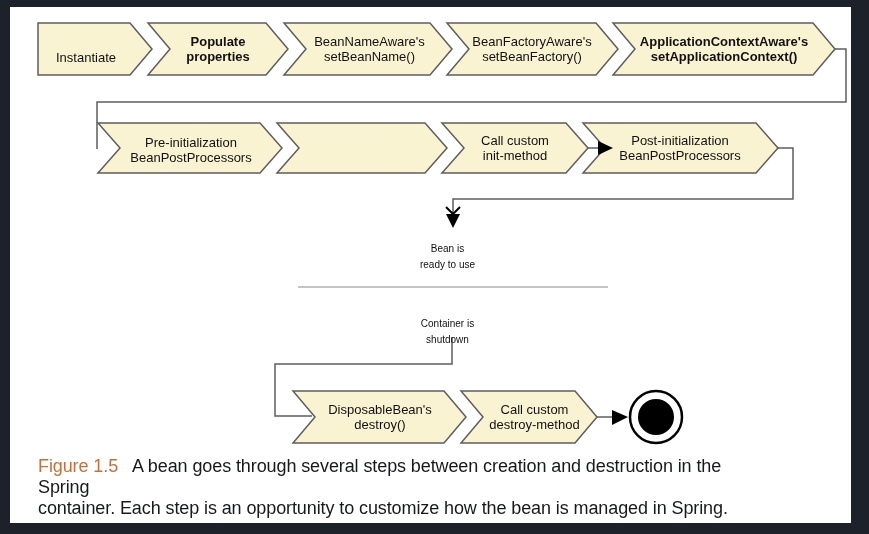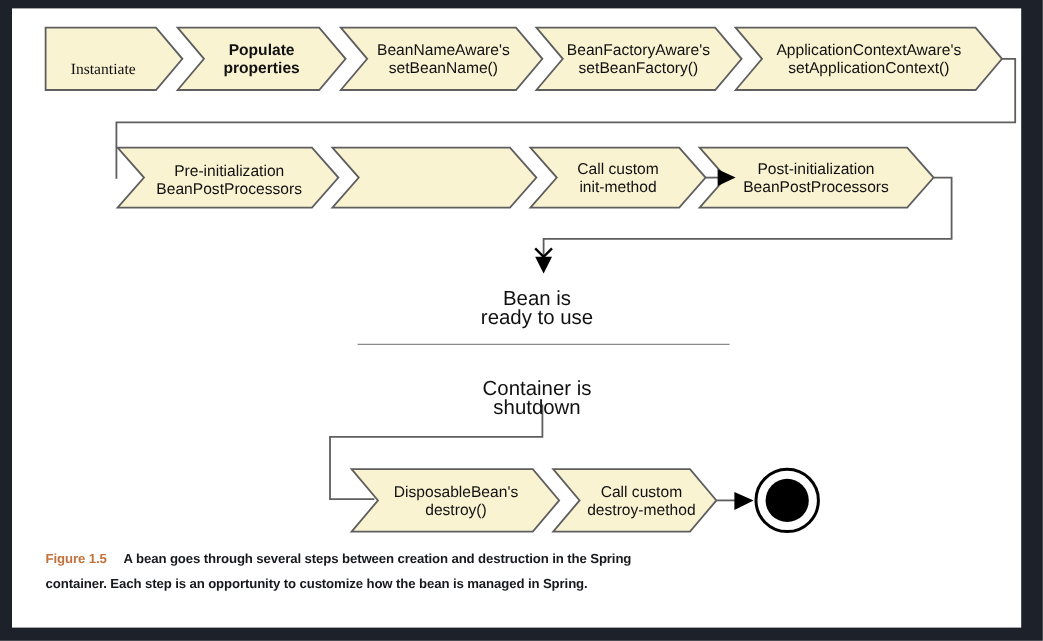--- a/index.html
+++ b/index.html
@@ -59,33 +59,33 @@
     align-items: center;
     justify-content: center;
     text-align: center;
     white-space: pre-line;
     font-size: 13px;
     line-height: 15px;
     color: #111111;
   }
 
   .note {
-    font-size: 17px;
+    font-size: 10px;
     line-height: 16px;
     color: #111111;
   }
 
   .caption {
     position: absolute;
     z-index: 2;
     left: 38px;
     top: 456px;
     width: 700px;
-    font-weight: bold;
-    font-size: 11px;
+    font-weight: normal;
+    font-size: 18px;
     line-height: 21px;
     letter-spacing: -0.1px;
     color: #17191c;
   }
 
   .caption .fig-label {
     color: #c3713c;
     margin-right: 14px;
   }
 </style>
@@ -123,28 +123,28 @@
 
     <polygon class="chevron" points="293,391 444,391 466,417 444,443 293,443 315,417"></polygon>
     <polygon class="chevron" points="461,391 575,391 597,417 575,443 461,443 483,417"></polygon>
 
     <line class="connector" x1="597" y1="417" x2="614" y2="417"></line>
     <polygon class="arrowhead" points="612,410 612,425 628,417"></polygon>
     <circle class="end-outer" cx="656" cy="417" r="26"></circle>
     <circle class="end-inner" cx="656" cy="417" r="18"></circle>
   </svg>
 
-  <div class="lbl" style="left:36px;  top:23px; width:100px; height:68px;font-family:Liberation Serif, serif;">Instantiate</div>
+  <div class="lbl" style="left:36px;  top:23px; width:100px; height:68px;">Instantiate</div>
   <div class="lbl" style="left:163px; top:23px; width:110px; height:52px;font-weight:bold;">Populate
 properties</div>
   <div class="lbl" style="left:462px; top:23px; width:140px; height:52px;">BeanFactoryAware's
 setBeanFactory()</div>
   <div class="lbl" style="left:302px; top:23px; width:135px; height:52px;">BeanNameAware's
 setBeanName()</div>
-  <div class="lbl" style="left:634px; top:23px; width:180px; height:52px;">ApplicationContextAware's
+  <div class="lbl" style="left:634px; top:23px; width:180px; height:52px;font-weight:bold;">ApplicationContextAware's
 setApplicationContext()</div>
 
   <div class="lbl" style="left:116px; top:123px; width:150px; height:54px;">Pre-initialization
 BeanPostProcessors</div>
   <div class="lbl" style="left:455px; top:123px; width:120px; height:50px;">Call custom
 init-method</div>
   <div class="lbl" style="left:605px; top:123px; width:150px; height:50px;">Post-initialization
 BeanPostProcessors</div>
 
   <div class="lbl note" style="left:385px; top:237px; width:125px; height:40px;">Bean is

